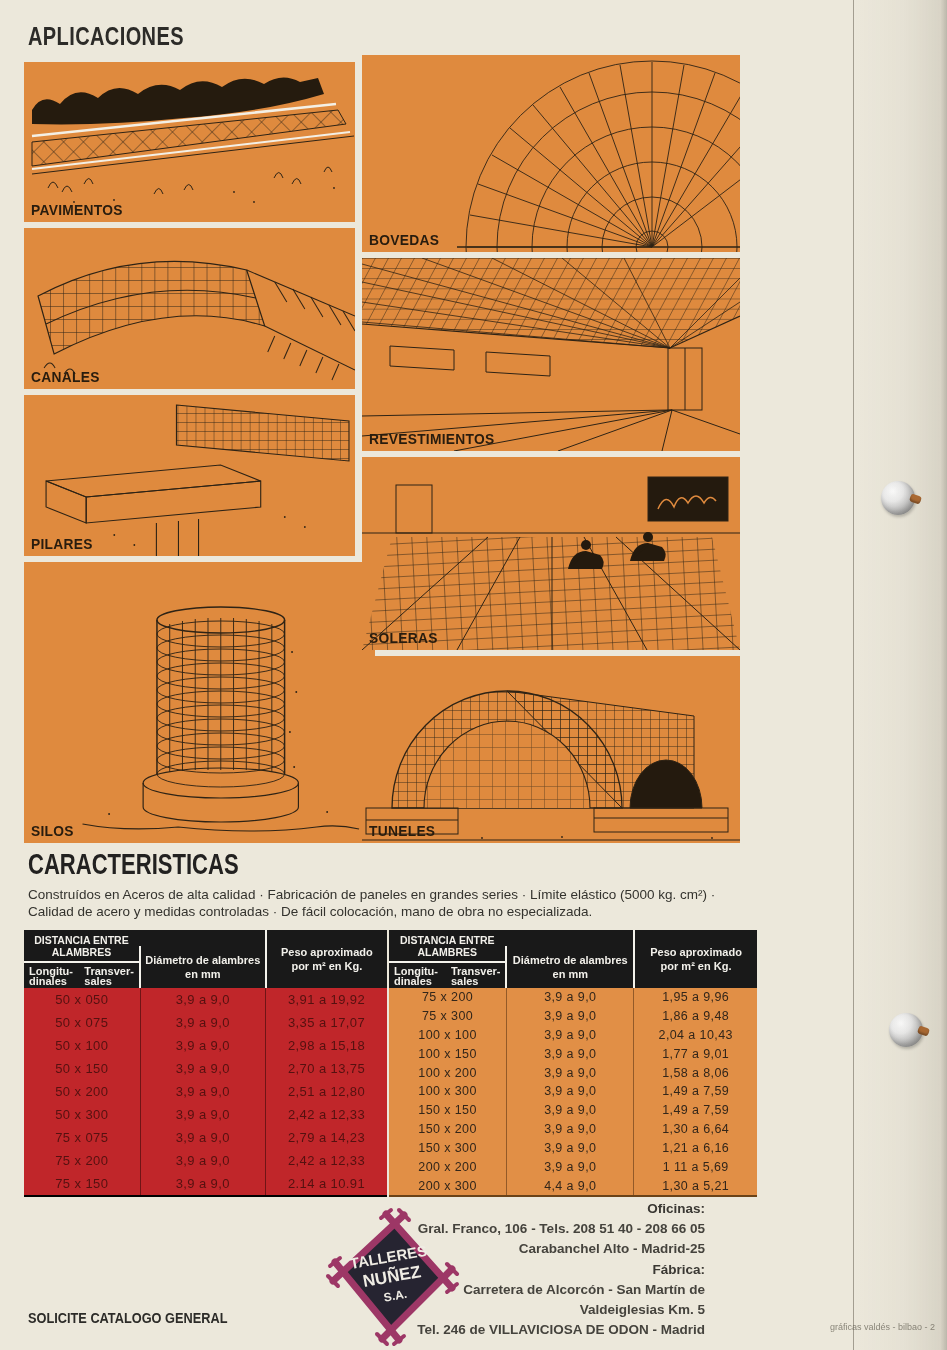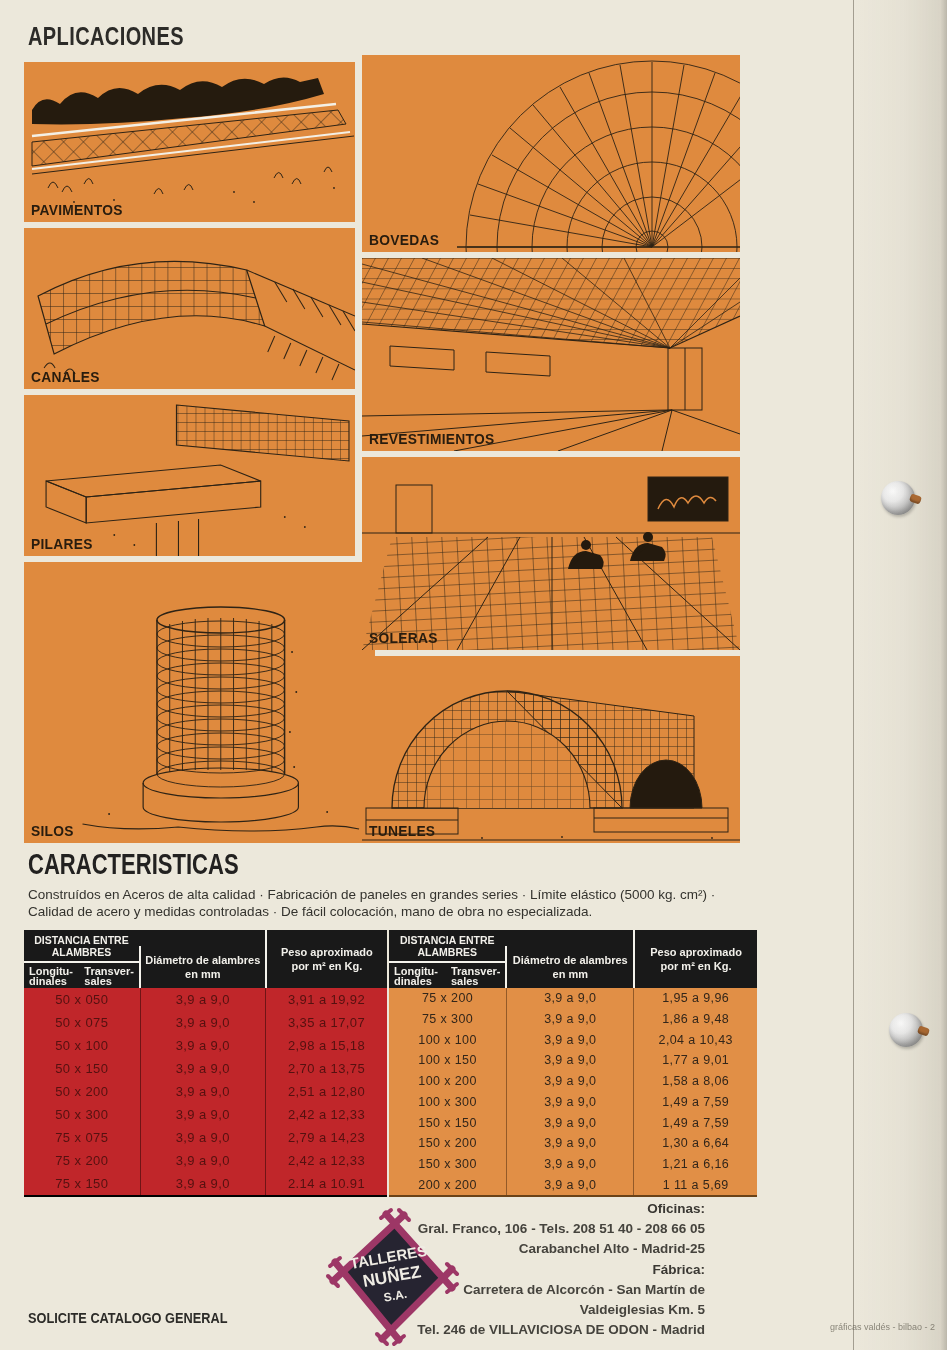--- a/index.html
+++ b/index.html
@@ -475,20 +475,25 @@
           <div class="tr">
             <div class="td">150 x 300</div>
             <div class="td">3,9 a 9,0</div>
             <div class="td">1,21 a 6,16</div>
           </div>
           <div class="tr">
             <div class="td">200 x 200</div>
             <div class="td">3,9 a 9,0</div>
             <div class="td">1 11 a 5,69</div>
           </div>
+          <div class="tr">
+            <div class="td">200 x 300</div>
+            <div class="td">4,4 a 9,0</div>
+            <div class="td">1,30 a 5,21</div>
+          </div>
         </div>
     </div>
   </div>
 
   <svg class="logo" viewBox="0 0 140 148">
     <polygon points="73,22 121,76 69,128 21,70" fill="#262431"></polygon>
     <g stroke="#9d3766" stroke-width="7" stroke-linecap="round" fill="none">
       <line x1="64" y1="12" x2="130" y2="86"></line>
       <line x1="130" y1="67" x2="60" y2="137"></line>
       <line x1="77" y1="138" x2="13" y2="60"></line>

